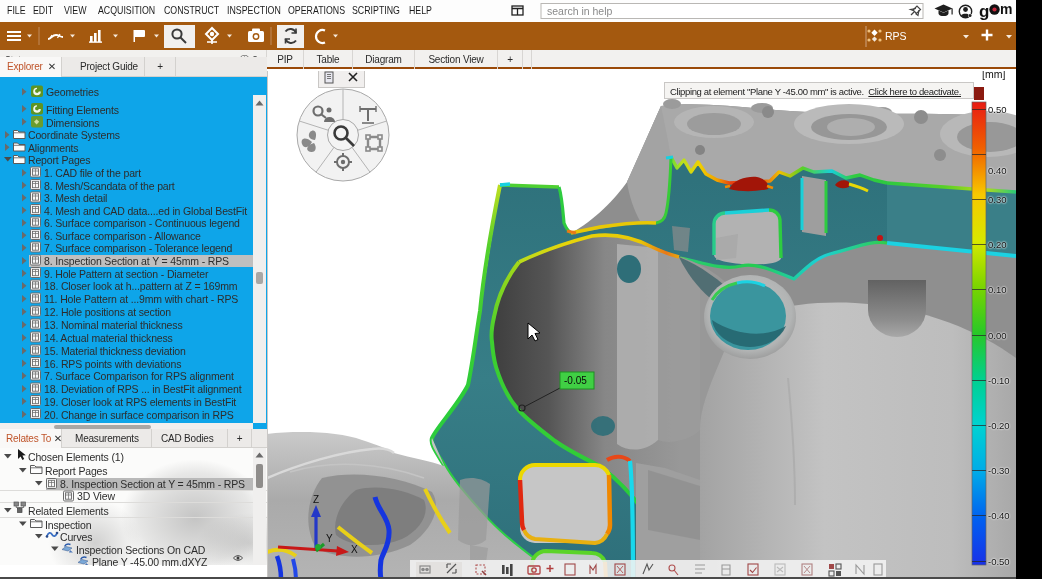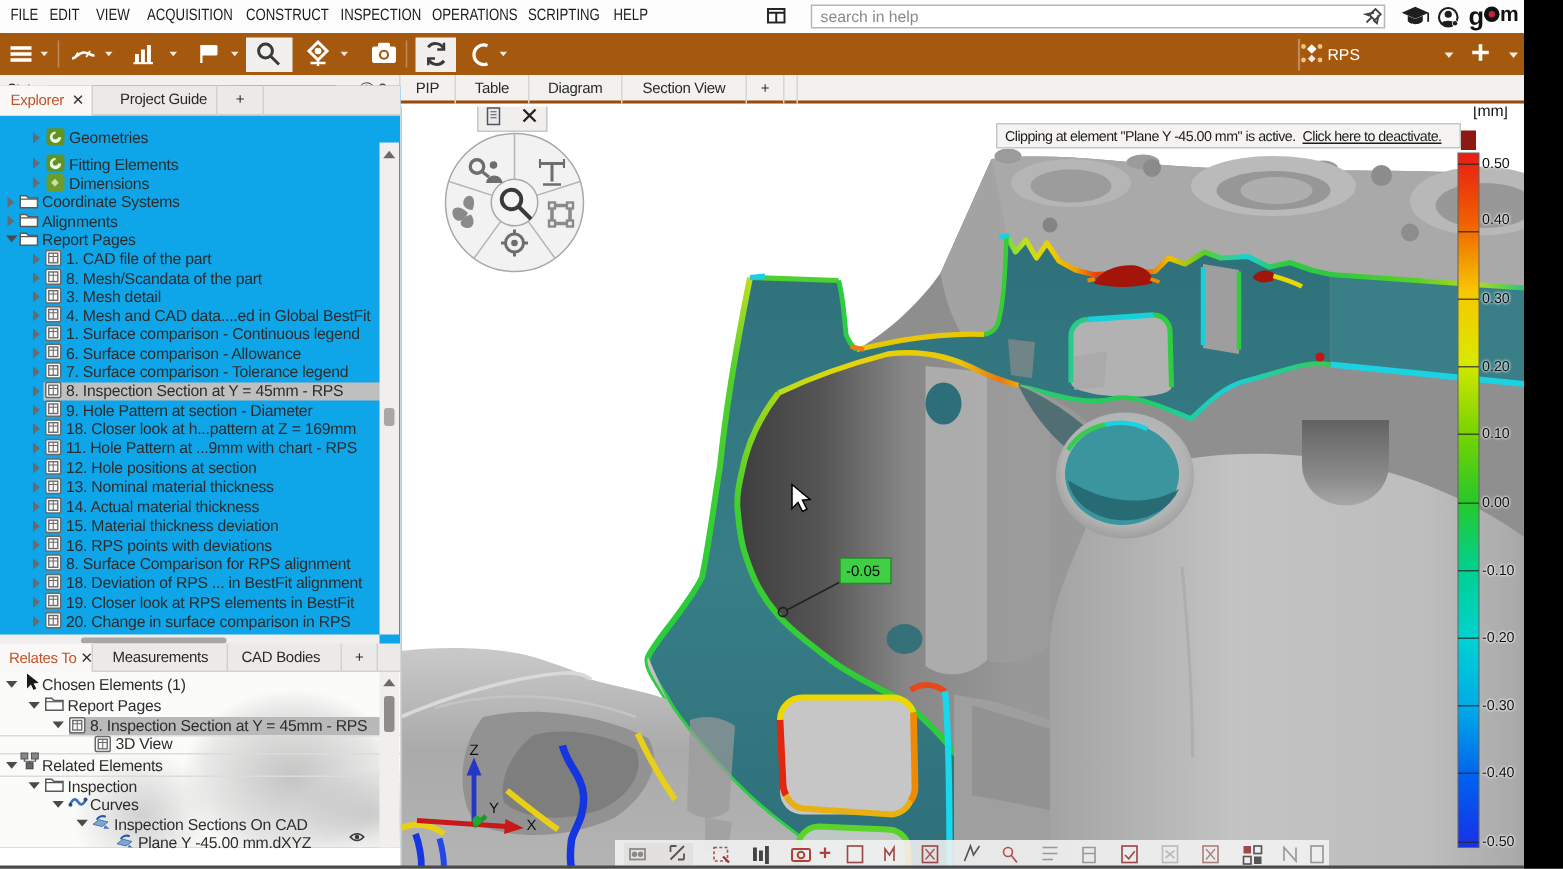--- a/index.html
+++ b/index.html
@@ -194,33 +194,33 @@
       <span class="ttext" style="left:46px;top:29px">Geometries</span>
       <span class="ttext" style="left:46px;top:46.5px">Fitting Elements</span>
       <span class="ttext" style="left:46px;top:59.5px">Dimensions</span>
       <span class="ttext" style="left:28px;top:72px">Coordinate Systems</span>
       <span class="ttext" style="left:28px;top:84.5px">Alignments</span>
       <span class="ttext" style="left:28px;top:97px">Report Pages</span>
       <span class="ttext" style="left:44px;top:110px">1. CAD file of the part</span>
       <span class="ttext" style="left:44px;top:122.5px">8. Mesh/Scandata of the part</span>
       <span class="ttext" style="left:44px;top:135px">3. Mesh detail</span>
       <span class="ttext" style="left:44px;top:147.5px">4. Mesh and CAD data....ed in Global BestFit</span>
-      <span class="ttext" style="left:44px;top:160px">1. Surface comparison - Continuous legend</span>
+      <span class="ttext" style="left:44px;top:160px">6. Surface comparison - Continuous legend</span>
       <span class="ttext" style="left:44px;top:172.5px">6. Surface comparison - Allowance</span>
       <span class="ttext" style="left:44px;top:185px">7. Surface comparison - Tolerance legend</span>
       <span class="ttext" style="left:44px;top:198px">8. Inspection Section at Y = 45mm - RPS</span>
       <span class="ttext" style="left:44px;top:210.5px">9. Hole Pattern at section - Diameter</span>
       <span class="ttext" style="left:44px;top:223px">18. Closer look at h...pattern at Z = 169mm</span>
       <span class="ttext" style="left:44px;top:236px">11. Hole Pattern at ...9mm with chart - RPS</span>
       <span class="ttext" style="left:44px;top:249px">12. Hole positions at section</span>
       <span class="ttext" style="left:44px;top:262px">13. Nominal material thickness</span>
       <span class="ttext" style="left:44px;top:275px">14. Actual material thickness</span>
       <span class="ttext" style="left:44px;top:288px">15. Material thickness deviation</span>
       <span class="ttext" style="left:44px;top:300.5px">16. RPS points with deviations</span>
-      <span class="ttext" style="left:44px;top:313px">8. Surface Comparison for RPS alignment</span>
+      <span class="ttext" style="left:44px;top:313px">7. Surface Comparison for RPS alignment</span>
       <span class="ttext" style="left:44px;top:326px">18. Deviation of RPS ... in BestFit alignment</span>
       <span class="ttext" style="left:44px;top:338.5px">19. Closer look at RPS elements in BestFit</span>
       <span class="ttext" style="left:44px;top:351.5px">20. Change in surface comparison in RPS</span>
     </div>
 
     <div class="sbv" style="left:253px;top:38px;width:13px;height:328px"></div>
     <div class="sbthumb" style="left:256px;top:215px;width:7px;height:12px"></div>
     <svg width="13" height="8" style="position:absolute;left:253px;top:42px">
         <path d="M6.5 1.5l4 5h-8z" fill="#6a6a6a"></path>
       </svg>
@@ -692,21 +692,21 @@
           <stop offset="1" stop-color="#1830e8"></stop>
         </linearGradient>
       </defs>
       <rect x="5" y="16" width="10" height="13" fill="#8b1a10"></rect>
       <rect x="3" y="31" width="14" height="463" fill="url(#lgrad)" stroke="#666" stroke-width="0.7"></rect>
     </svg>
 
     <div class="ltick" style="top:37.5px"></div>
       <span class="llab" style="top:32.5px">0.50</span>
     <div class="ltick" style="top:82.7px"></div>
-      <span class="llab" style="top:70px">0.40</span>
+      <span class="llab" style="top:94px">0.40</span>
     <div class="ltick" style="top:127.9px"></div>
       <span class="llab" style="top:122.9px">0.30</span>
     <div class="ltick" style="top:173.1px"></div>
       <span class="llab" style="top:168.1px">0.20</span>
     <div class="ltick" style="top:218.3px"></div>
       <span class="llab" style="top:213.3px">0.10</span>
     <div class="ltick" style="top:263.5px"></div>
       <span class="llab" style="top:258.5px">0.00</span>
     <div class="ltick" style="top:308.7px"></div>
       <span class="llab" style="top:303.7px">-0.10</span>

